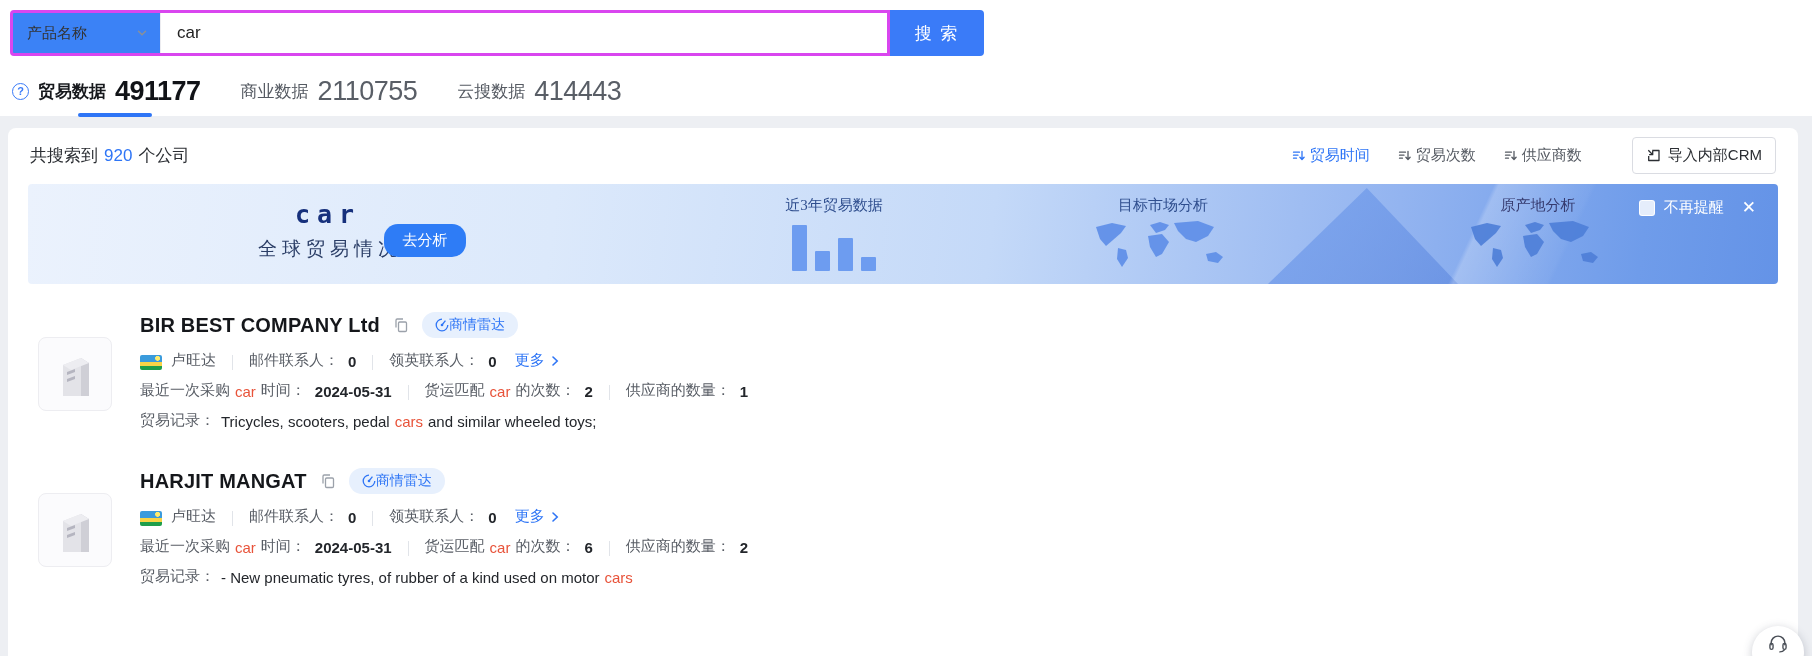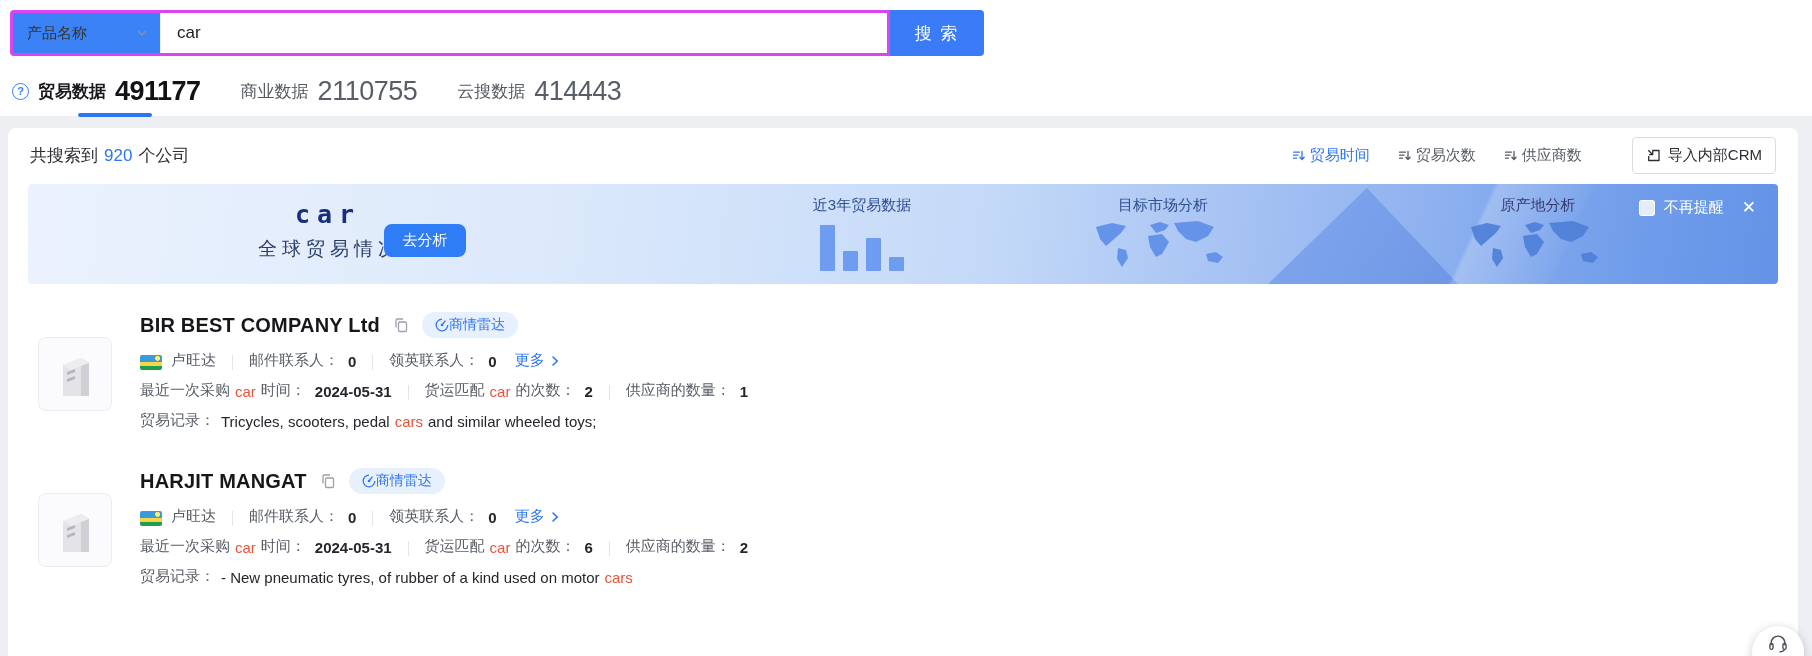--- a/index.html
+++ b/index.html
@@ -48,21 +48,21 @@
   .bn-decor-tri { position:absolute; right:320px; bottom:0; width:190px; height:96px;
                   background:linear-gradient(135deg, rgba(120,162,238,0.85), rgba(86,130,220,0.55));
                   clip-path:polygon(52% 0, 100% 100%, 0 100%); }
   .bn-decor-streak { position:absolute; right:60px; top:-20px; width:420px; height:150px;
                      background:linear-gradient(115deg, transparent 42%, rgba(255,255,255,0.22) 43%, rgba(255,255,255,0.04) 62%, transparent 63%); }
   .bn-left { position:absolute; left:230px; top:16px; width:140px; text-align:center; }
   .bn-key { font-family:"DejaVu Sans Mono","Liberation Mono",monospace; font-size:25px; color:#16307c;
             letter-spacing:7px; font-weight:600; }
   .bn-sub { margin-top:7px; font-size:19px; color:#2a3d66; letter-spacing:5px; white-space:nowrap; }
   .bn-analyze { position:absolute; left:356px; top:40px; width:82px; height:33px; background:#2e7cf6;
-                color:#fff; border:none; border-radius:8px; font-size:15px; cursor:pointer; }
+                color:#fff; border:none; border-radius:14px; font-size:15px; cursor:pointer; }
   .bn-feat { position:absolute; top:12px; width:180px; text-align:center; }
   .bn-feat .lab { font-size:15px; color:#2f4e8e; }
   .bn-feat.f3 .lab { color:#353a6e; }
   .bn-bars { margin-top:8px; display:flex; align-items:flex-end; justify-content:center; gap:8px; height:48px; }
   .bn-bars .bar { width:15px; background:#6d9cf0; border-radius:1px; }
   .bn-map { margin-top:4px; opacity:0.92; }
   .bn-dismiss { position:absolute; right:22px; top:14px; display:flex; align-items:center; gap:9px;
                 color:#fff; font-size:15px; }
   .bn-check { width:16px; height:16px; border-radius:3px; background:rgba(255,255,255,0.82);
               border:1px solid rgba(255,255,255,0.95); cursor:pointer; }
@@ -172,21 +172,21 @@
   <div class="banner">
     <div class="bn-decor-tri"></div>
     <div class="bn-decor-streak"></div>
 
     <div class="bn-left">
       <div class="bn-key">car</div>
       <div class="bn-sub">全球贸易情况</div>
     </div>
     <button class="bn-analyze">去分析</button>
 
-    <div class="bn-feat" style="left:744px;">
+    <div class="bn-feat" style="left:716px;font-family:Liberation Serif, serif;">
       <div class="lab">近3年贸易数据</div>
       <div class="bn-bars">
         <div class="bar" style="height: 46px;"></div>
         <div class="bar" style="height: 20px;"></div>
         <div class="bar" style="height: 33px;"></div>
         <div class="bar" style="height: 14px;"></div>
       </div>
     </div>
 
     <div class="bn-feat" style="left:1045px;">

